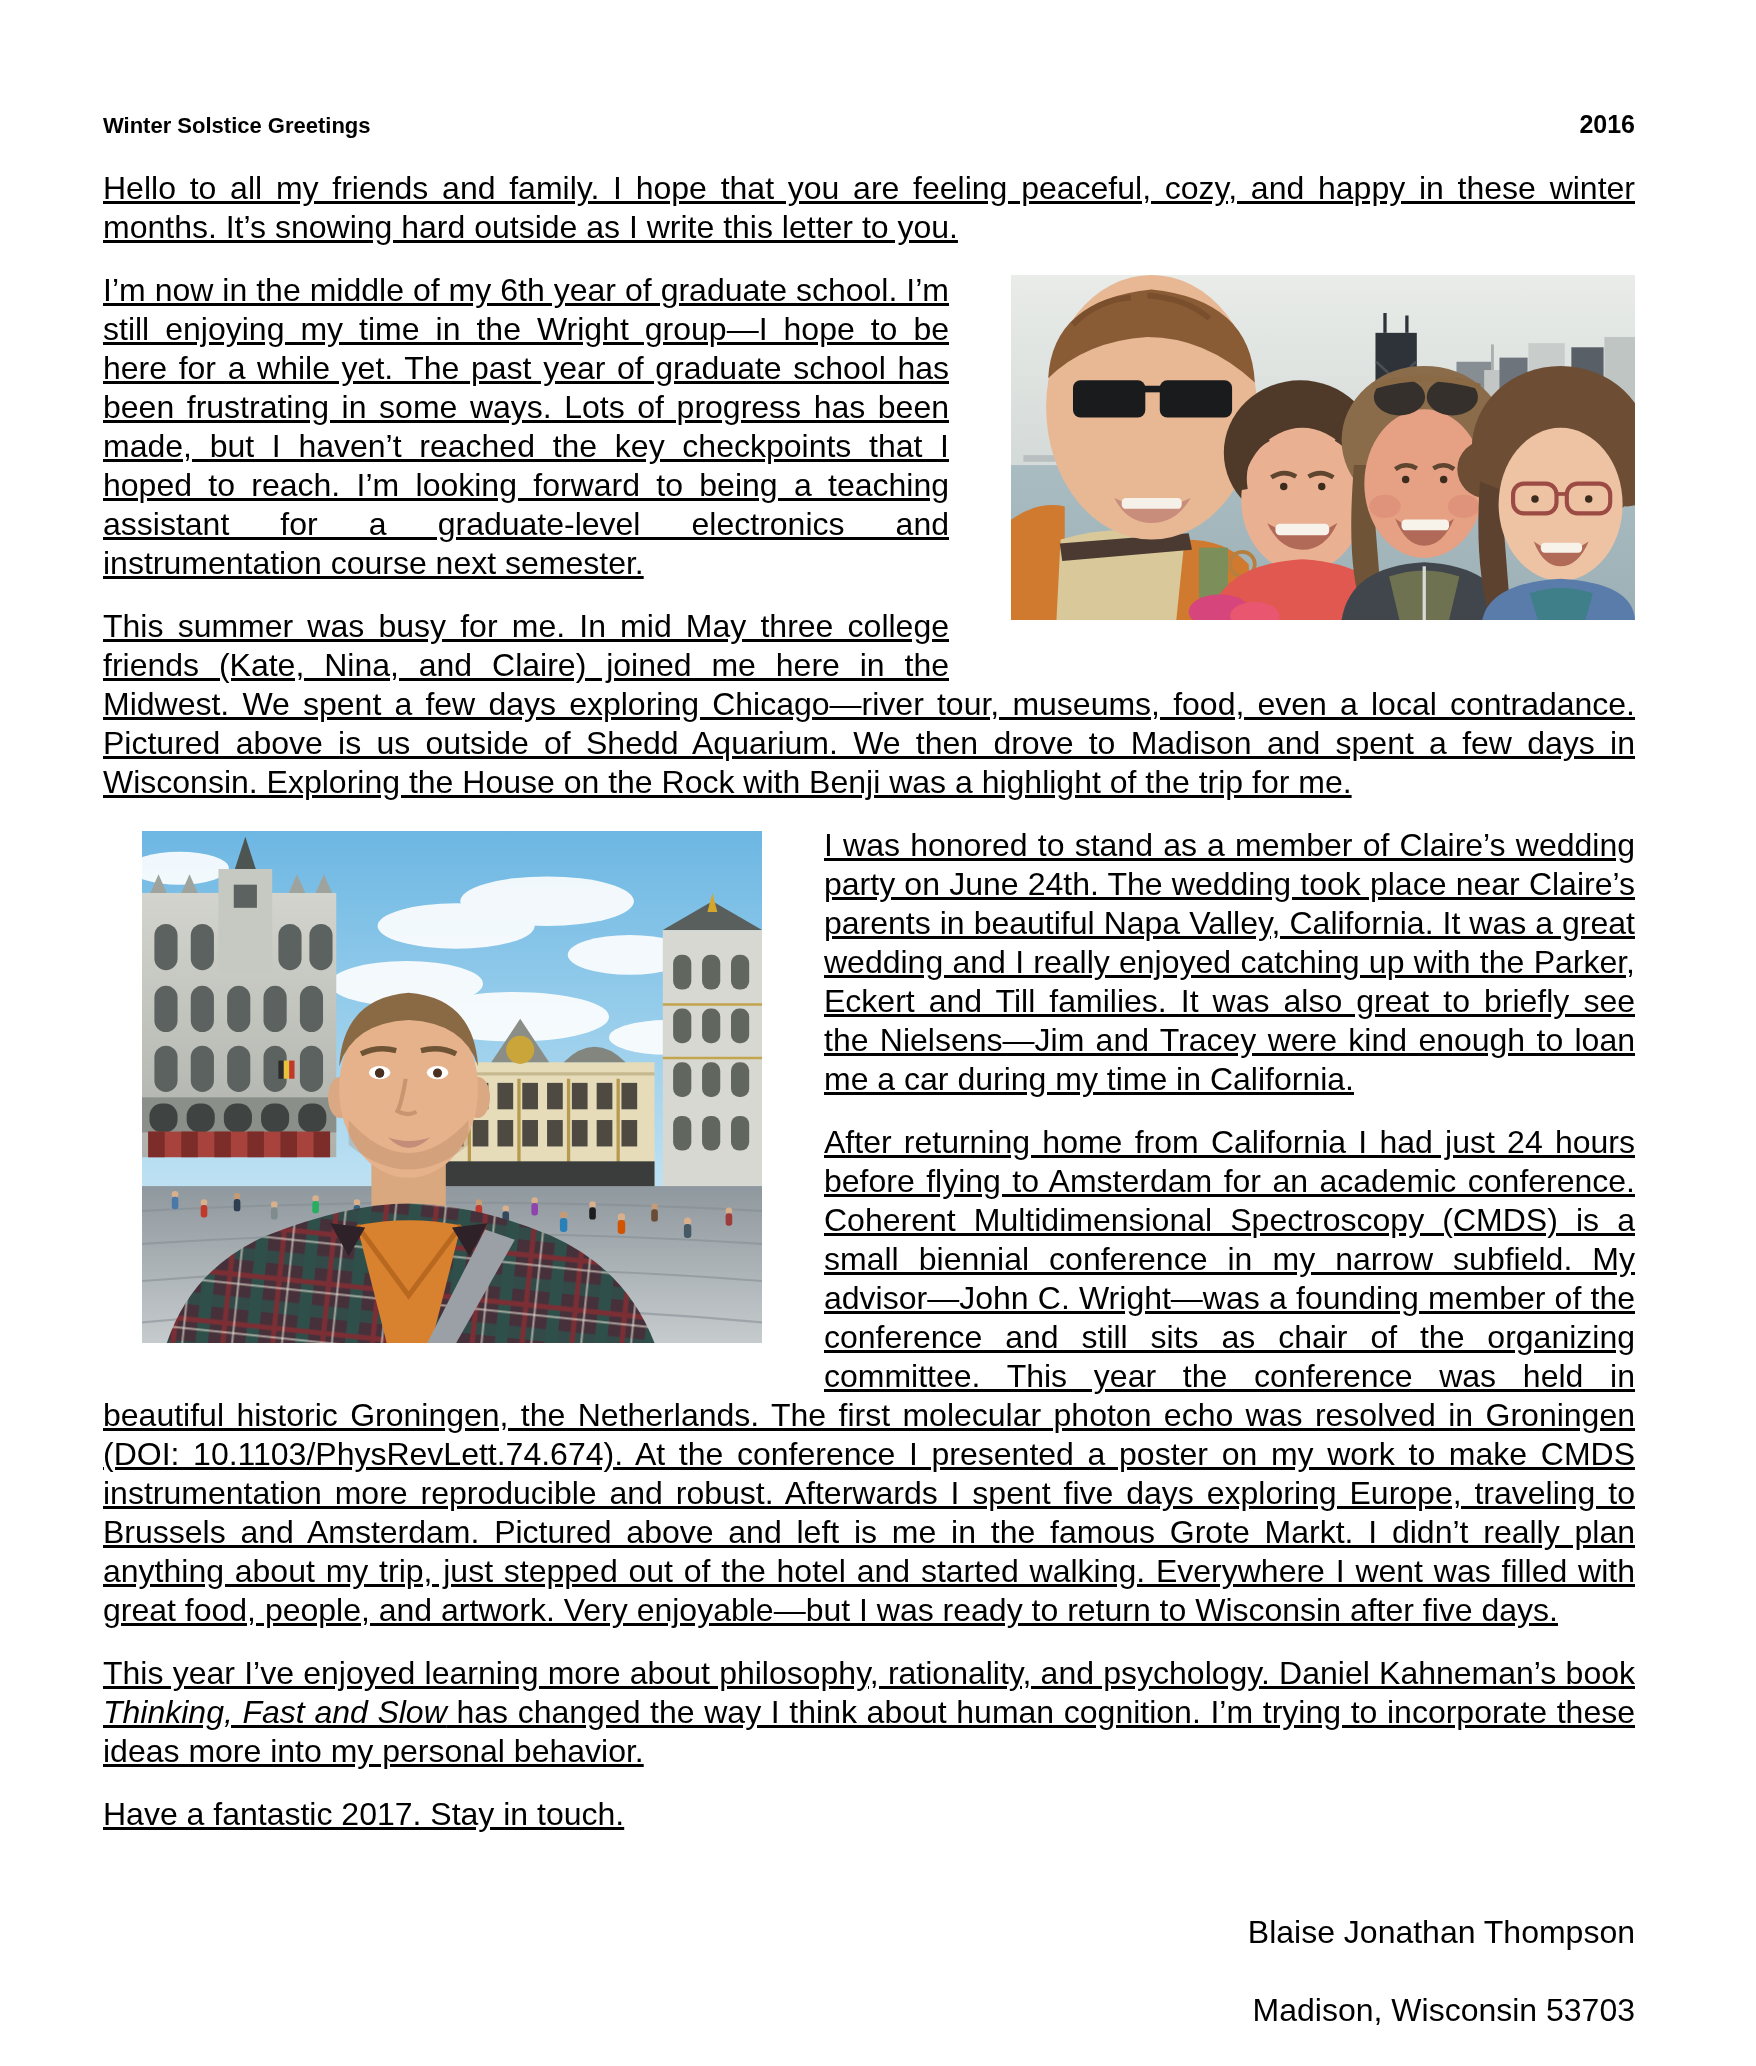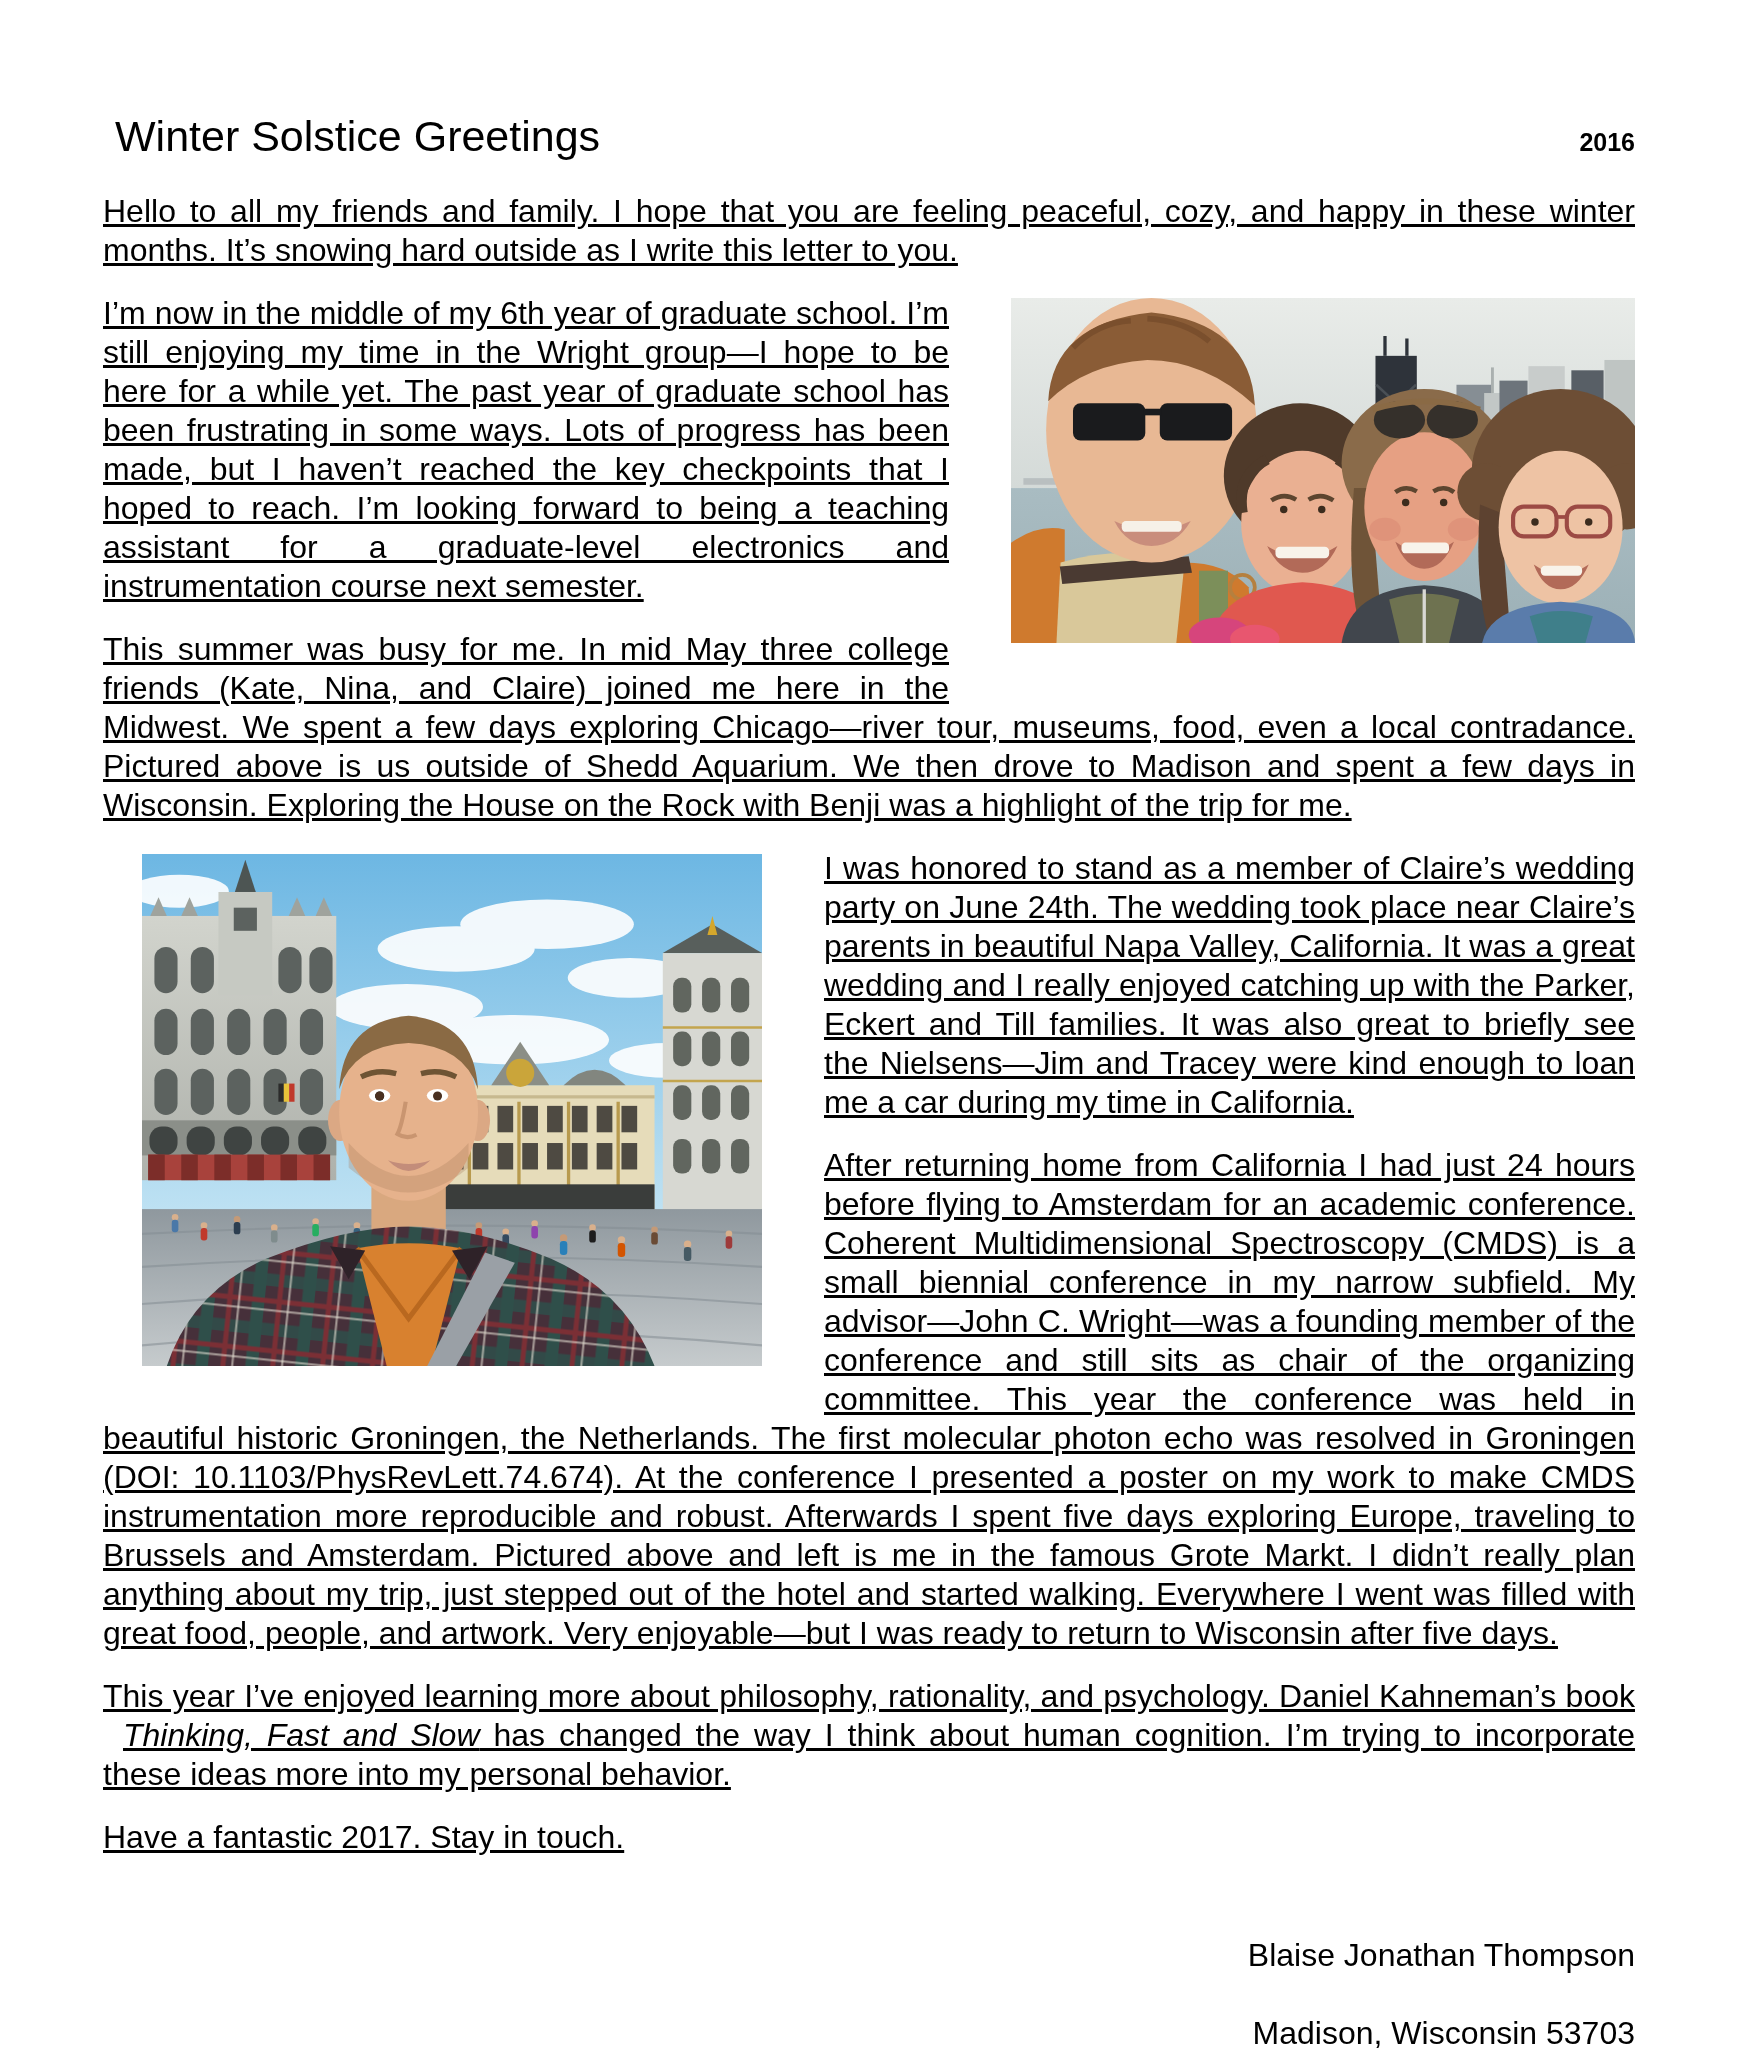--- a/index.html
+++ b/index.html
@@ -1,23 +1,23 @@
 <!DOCTYPE html>
 <html style="font-size:6.6px"><head>
 <meta charset="utf-8">
 <style>
   html,body{margin:0;padding:0;background:#ffffff;}
   body{width:1756px;height:2273px;position:relative;font-family:"Liberation Sans",sans-serif;color:#000;}
   .page{box-sizing:border-box;width:1756px;height:2273px;padding:105px 121px 0 103px;
         font-size:32px;line-height:39px;text-align:justify;}
   .title-row{display:flex;justify-content:space-between;align-items:baseline;margin:0 0 24px 0;}
-  .title-row h1{font-size:43px;line-height:39px;margin:12px;font-weight:normal;display:inline;}
+  .title-row h1{font-size:22px;line-height:39px;margin:0;font-weight:bold;display:inline;}
   .title-row .year{font-weight:bold;font-size:25px;}
   p{margin:0 0 24px 0;text-decoration:underline;}
-  p em{font-style:italic;margin-left:20px;}
+  p em{font-style:italic;}
   figure{margin:0;padding:0;}
   .photo{display:block;overflow:hidden;}
   .photo svg{display:block;width:100%;height:100%;}
   .photo-chicago{float:right;width:624px;height:345px;margin:4.1px 0 50px 62px;}
   .photo-markt{float:left;width:620px;height:512px;margin:5px 62px 29px 39px;}
   .signature{margin-top:79px;text-align:right;line-height:39px;}
   .sig-gap{margin-top:39px;}
   .clearfix::after{content:"";display:block;clear:both;}
 </style>
 </head>

